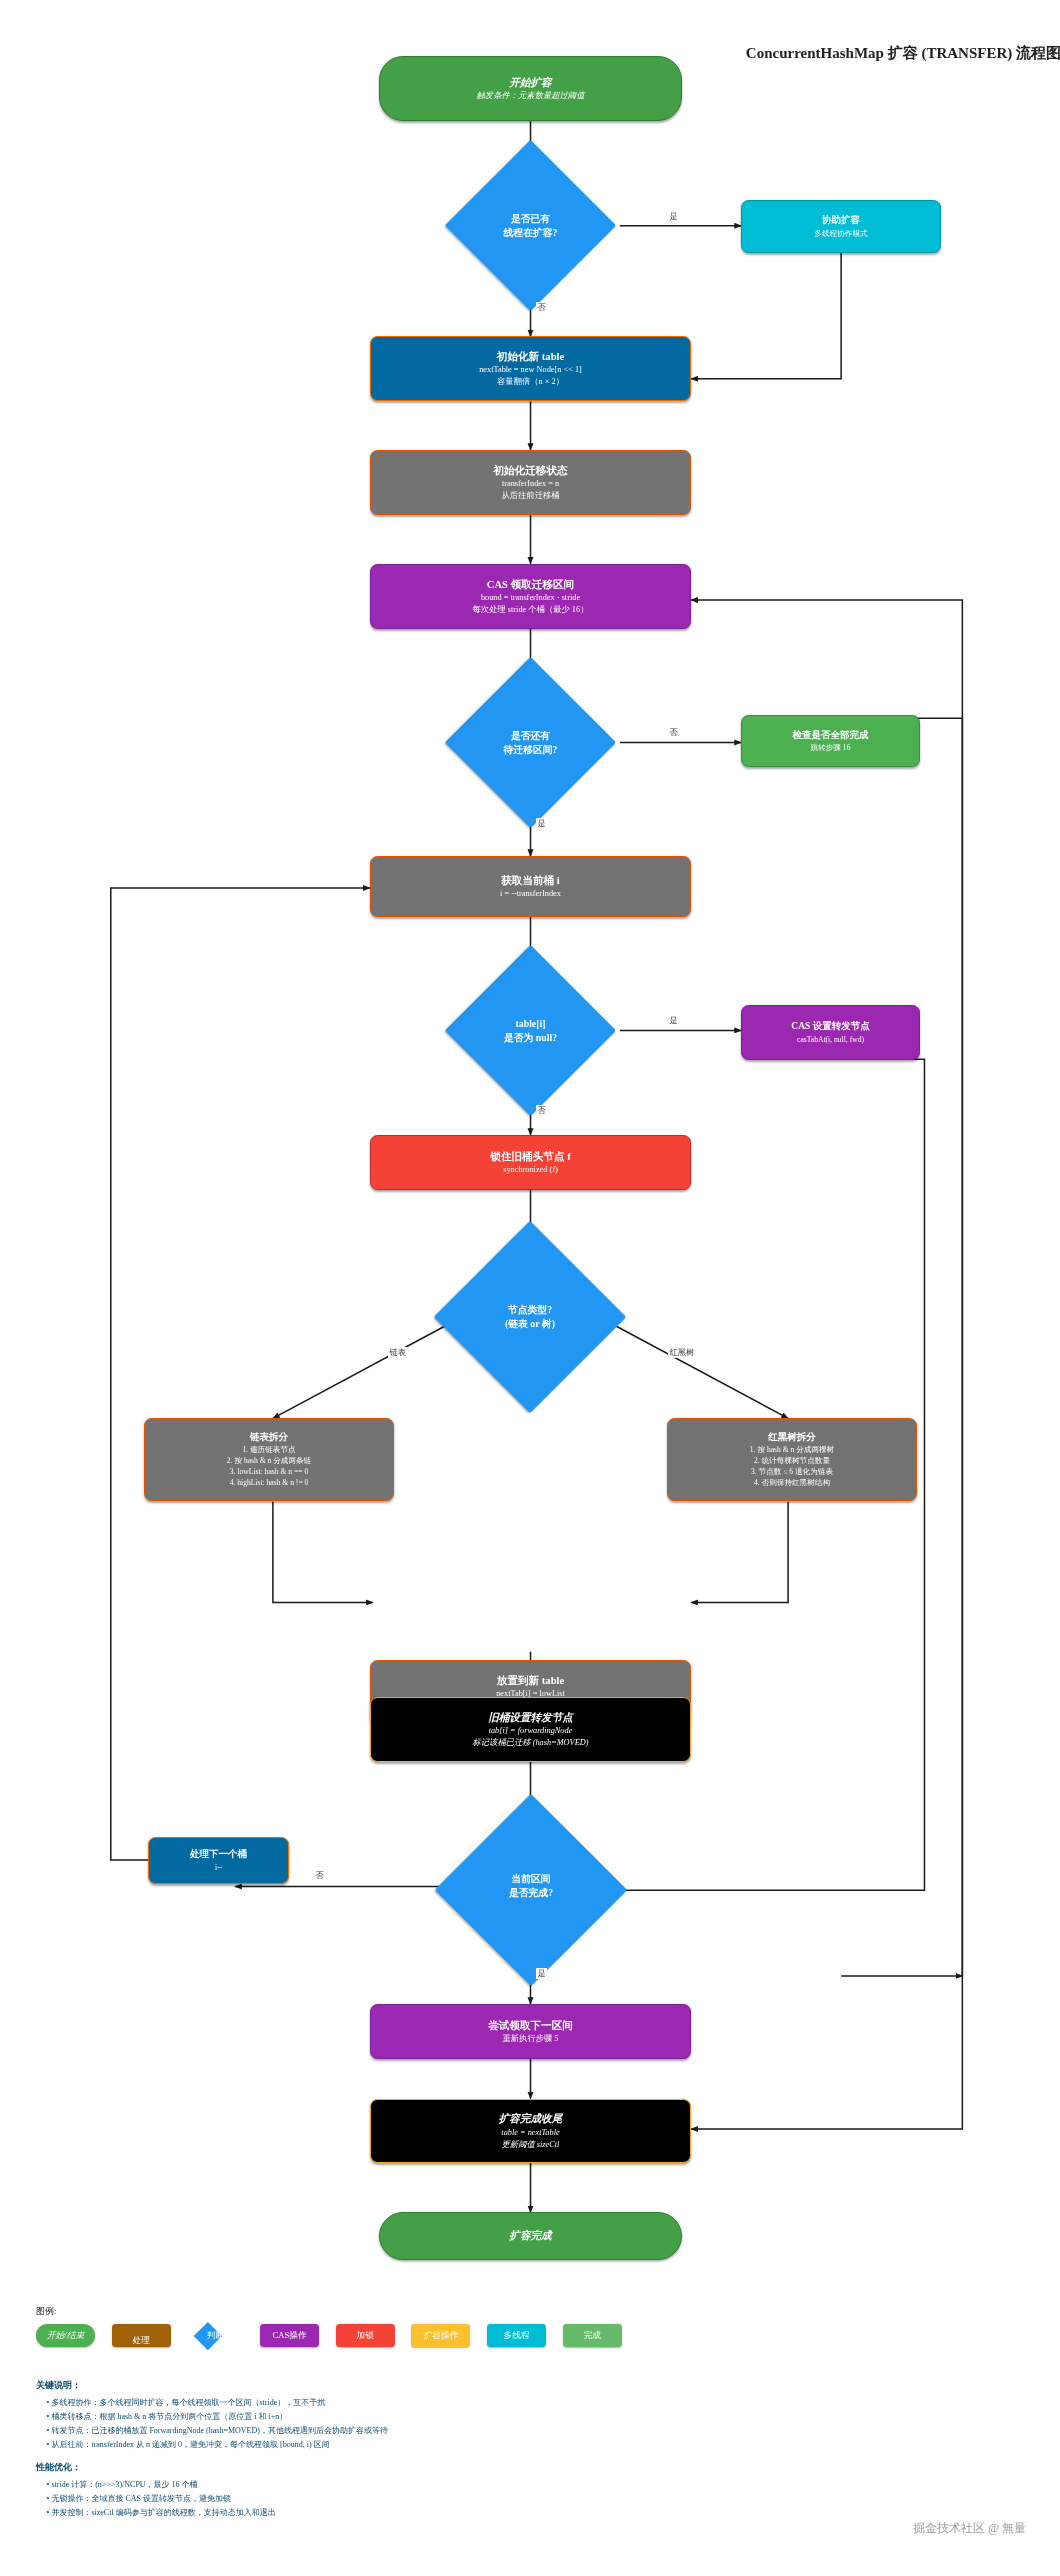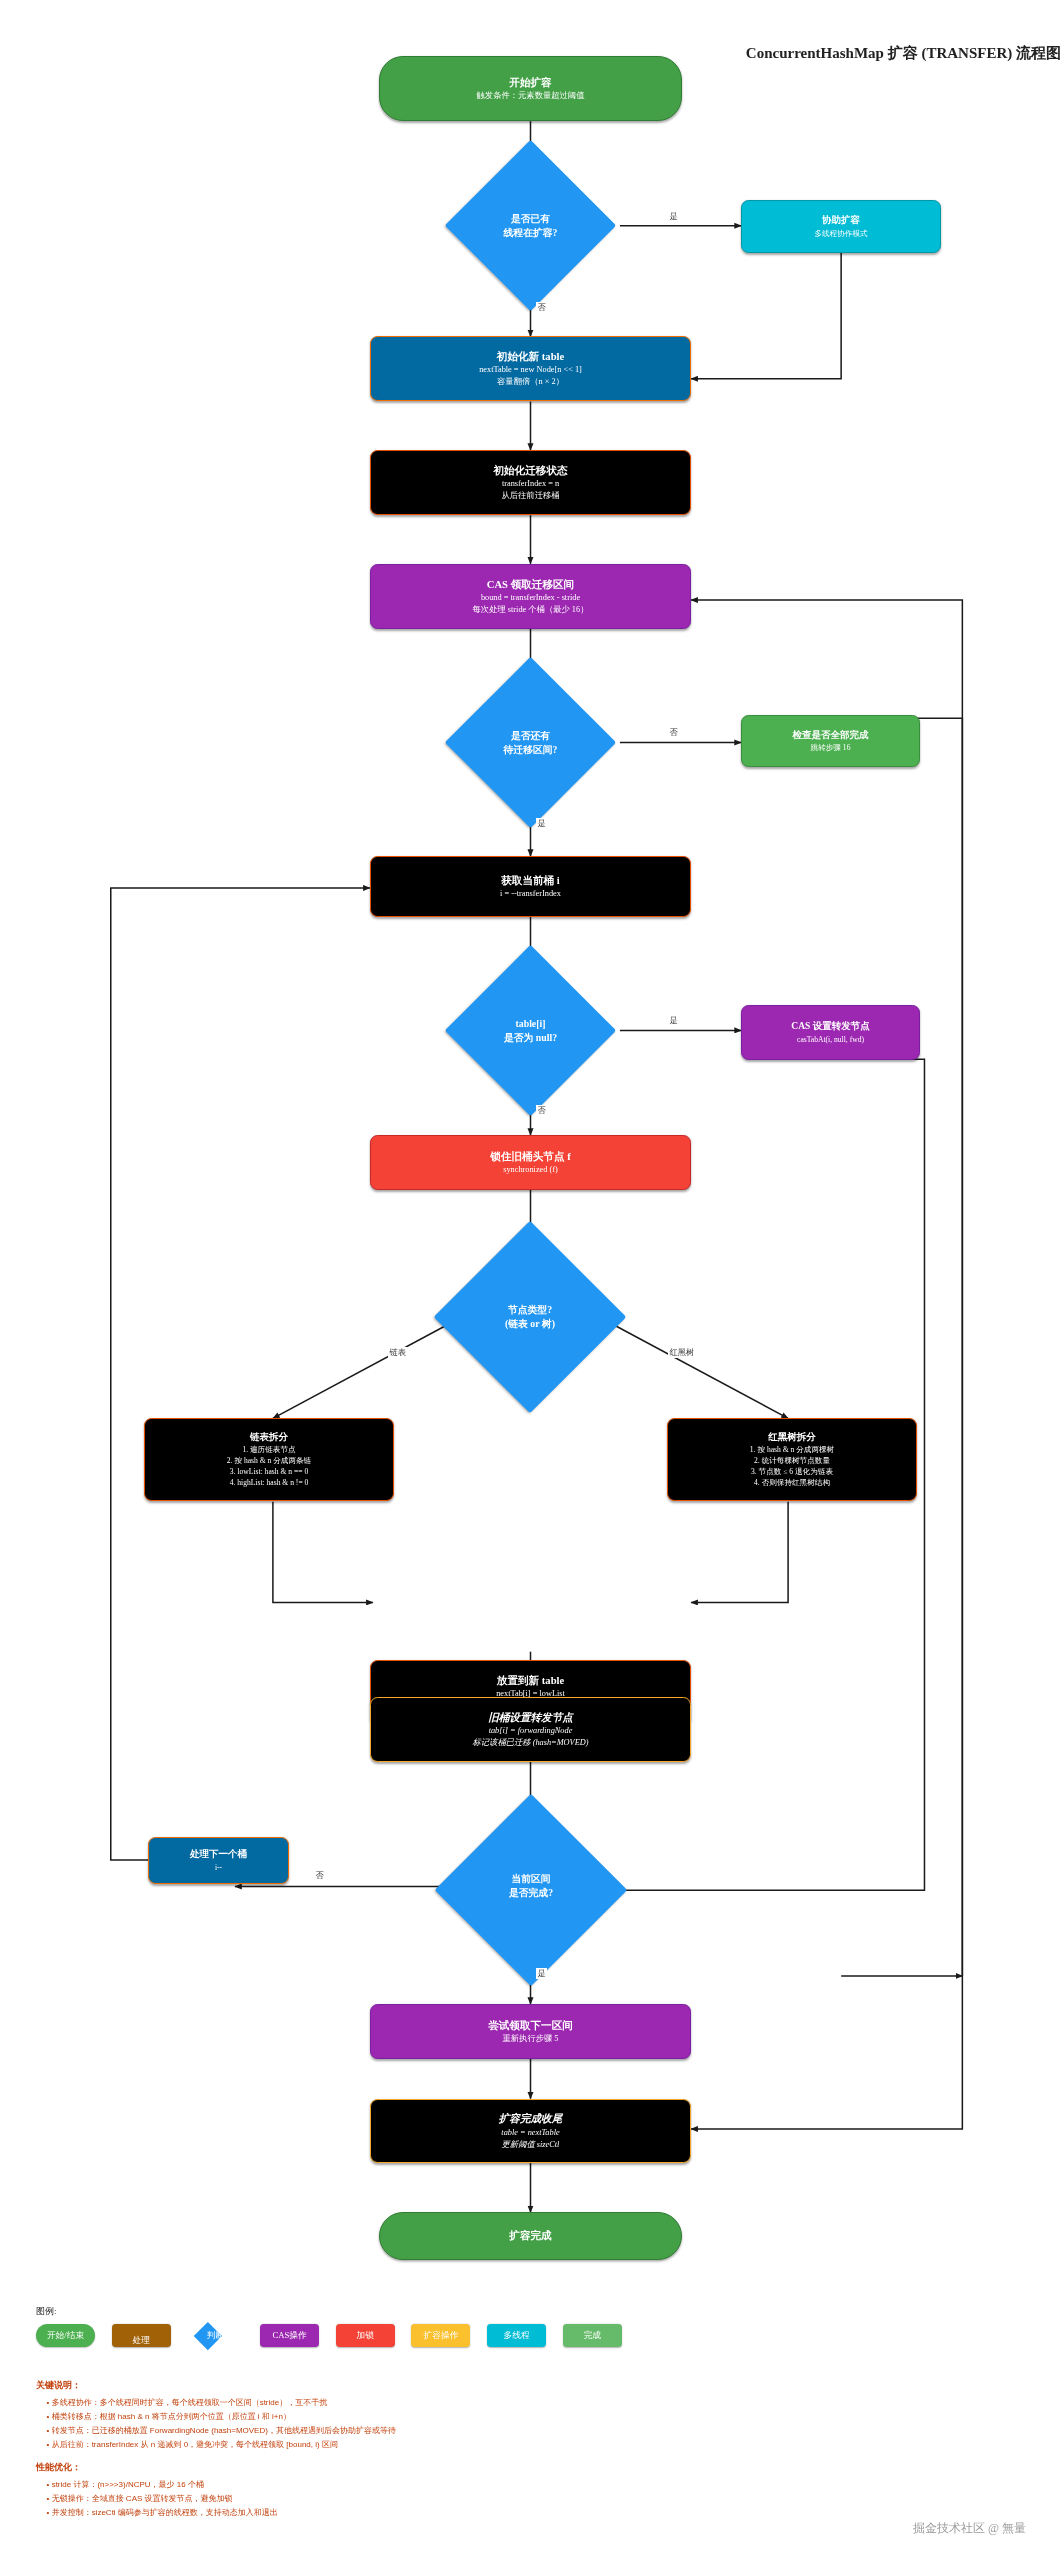--- a/index.html
+++ b/index.html
@@ -22,25 +22,25 @@
     align-items:center; justify-content:center;
     color:#fff; text-align:center; line-height:1.45;
     box-shadow:0 1.5px 2.3px rgba(0,0,0,0.35);
   }
   .node .t1 { font-size:10.6px; font-weight:bold; font-family:"Liberation Serif","DejaVu Serif",serif; }
   .node .t2 { font-size:8.3px; font-family:"Liberation Serif","DejaVu Serif",serif; }
   .node.small .t1 { font-size:9.5px; }
   .node.small .t2 { font-size:7.6px; }
 
   .rounded { border-radius:7.6px; }
-  .stadium { border-radius:24px; }
+  .stadium { border-radius:24px;font-style:italic; }
 
   .n-start  { background:#43a047; border:1.5px solid #2e7d32; }
   .n-proc   { background:#0369a1; border:1.5px solid #ef6c00; }
-  .n-proc2  { background:#000000; border:1.5px solid #e65100; }
+  .n-proc2  { background:#737373; border:1.5px solid #e65100; }
   .n-cas    { background:#9c27b0; border:1.5px solid #7b1fa2; }
   .n-lock   { background:#f44336; border:1.5px solid #c62828; }
   .n-thread { background:#00bcd4; border:1.5px solid #0097a7; }
   .n-done   { background:#4caf50; border:1.5px solid #388e3c; }
   .n-grow   { background:#000000; border:1.5px solid #f9a825;font-style:italic; }
 
   .diamond { position:absolute; }
   .diamond .shape {
     position:absolute; inset:0; background:#2196f3;
     transform:rotate(45deg); border-radius:2.3px;
@@ -67,21 +67,21 @@
     height:23px; min-width:59px; display:flex; align-items:center; justify-content:center;
     color:#fff; font-size:8.7px; border-radius:3.8px;
     font-family:"Liberation Serif","DejaVu Serif",serif;
     box-shadow:0 0.8px 1.5px rgba(0,0,0,0.3);
   }
   .lg.dia { background:transparent; box-shadow:none; min-width:56px; position:relative; }
   .lg.dia .dshape { position:absolute; left:10.6px; top:1.5px; width:19.7px; height:19.7px;
                     background:#2196f3; transform:rotate(45deg); }
   .lg.dia span { position:relative; z-index:2; color:#fff; }
 
-  .notes { position:absolute; font-family:Liberation Sans, sans-serif; color:#c2410c; }
+  .notes { position:absolute; font-family:Liberation Serif, serif; color:#0c4a6e; }
   .notes h4 { margin:0 0 3.8px 0; font-size:9px; font-weight:bold; }
   .notes ul { margin:0; padding-left:10.6px; list-style:none; }
   .notes li { font-size:8px; line-height:1.75; }
   .notes li::before { content:"• "; }
 
   #watermark {
     position:absolute; right:35px; top:2520px; font-size:12px; color:#9a9a9a;
     font-family:"Liberation Serif","DejaVu Serif",serif;
   }
 </style>

